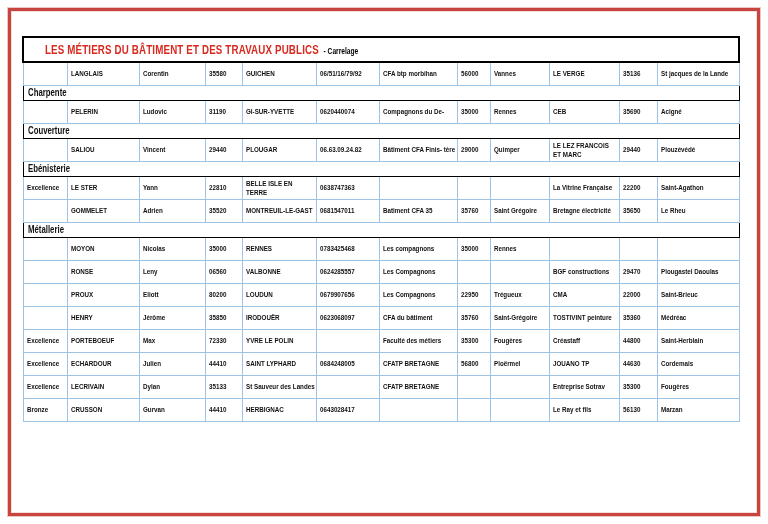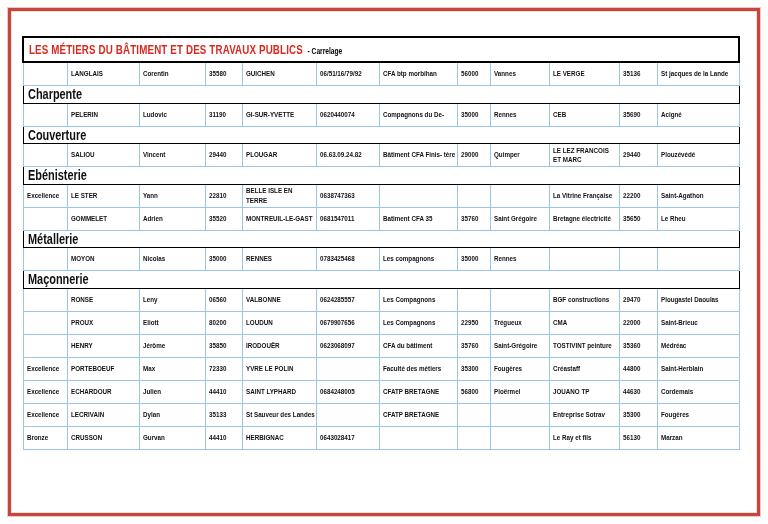--- a/index.html
+++ b/index.html
@@ -24,31 +24,31 @@
   table.doc-table {
     position: absolute; left: 22px; top: 36px; width: 716px;
     border-collapse: collapse; table-layout: fixed;
   }
   td {
     font-weight: 700; color: #101010;
     vertical-align: middle; overflow: hidden;
   }
   .title-cell {
     border: 2px solid var(--line-black);
-    height: 21px; padding: 1px 2px 1px 5px;
+    height: 21px; padding: 1px 2px 1px 21px;
     white-space: nowrap;
   }
   .title-text  { color: var(--title-red); font-size: 12.5px; letter-spacing: 0.2px; }
   .title-suffix{ color: #000; font-size: 8.5px; margin-left: 6px; }
   .section-cell {
     border-top: 1.6px solid var(--line-black);
     border-bottom: 1.3px solid var(--line-black);
     border-left: 1px solid var(--line-black);
     border-right: 1px solid var(--line-black);
-    height: 14px; font-size: 14px; padding: 0 0 0 4px;
+    height: 14px; font-size: 10px; padding: 0 0 0 4px;
     white-space: nowrap;
     margin-left: 24px;
   }
   .data-cell {
     border: 1px solid var(--cell-blue);
     height: 20px; font-size: 8px;
     padding: 1px 1px 1px 3px;
   }
   .cx {
     display: block; width: 128%;
@@ -325,25 +325,20 @@
           <span class="cx"></span>
         </td>
         <td class="data-cell">
           <span class="cx"></span>
         </td>
         <td class="data-cell">
           <span class="cx"></span>
         </td>
       </tr>
       <tr>
-        <td colspan="12" class="section-cell">
-          <span class="cx nowrap">Maçonnerie</span>
-        </td>
-      </tr>
-      <tr>
         <td class="data-cell">
           <span class="cx"></span>
         </td>
         <td class="data-cell">
           <span class="cx">RONSE</span>
         </td>
         <td class="data-cell">
           <span class="cx">Leny</span>
         </td>
         <td class="data-cell">

